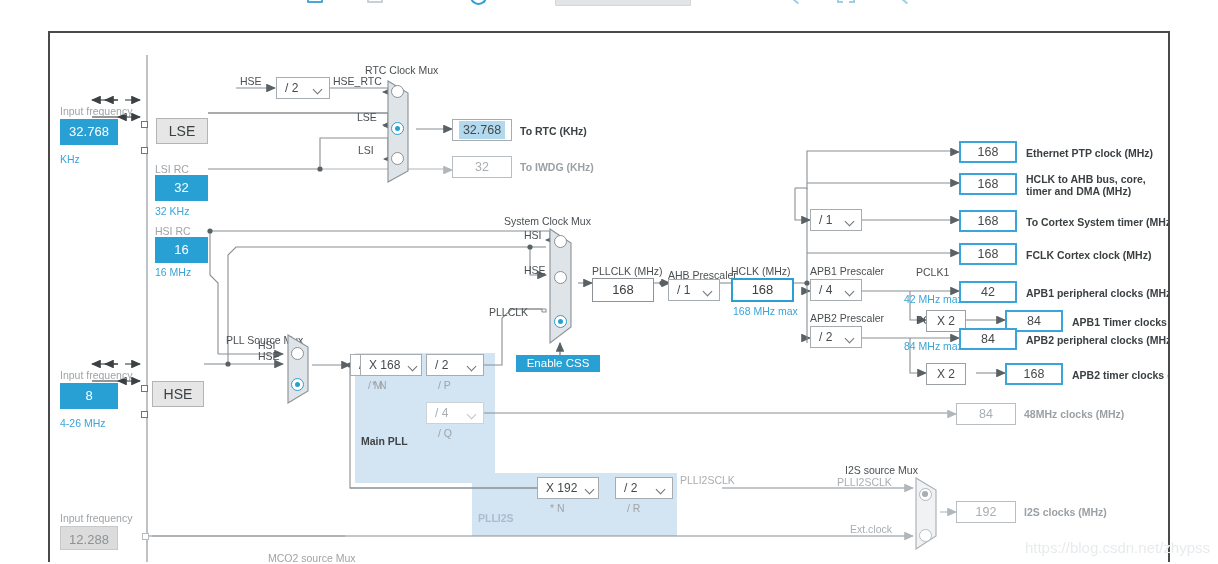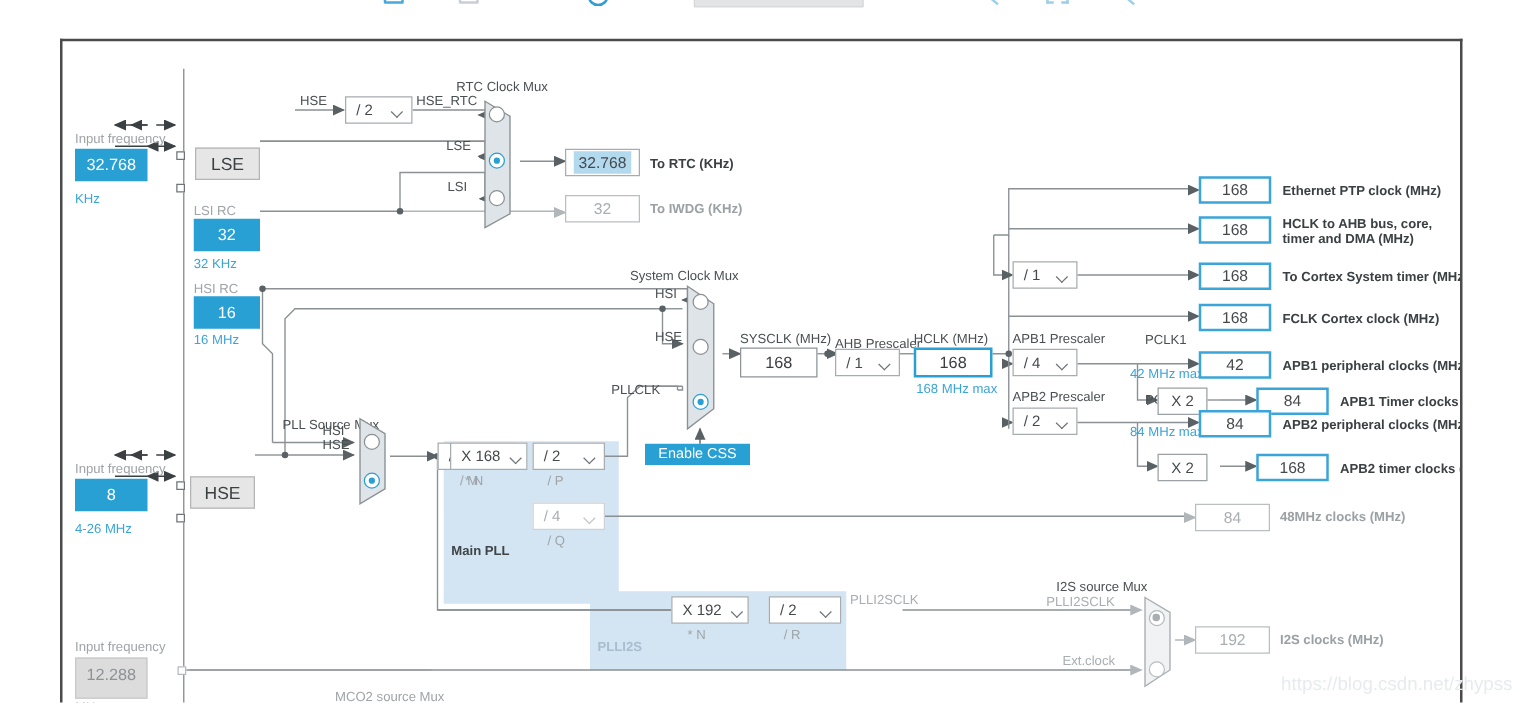--- a/index.html
+++ b/index.html
@@ -115,21 +115,21 @@
     height: 26px;
   }
   .freq-grey {
     position: absolute;
     background: #dcdcdc;
     border: 1px solid #c8c8c8;
     color: #8d9296;
     font-size: 13px;
     text-align: center;
     line-height: 26px;
-    height: 33px;
+    height: 24px;
   }
 
   
   .osc {
     position: absolute;
     background: #e6e6e6;
     border: 1px solid #b4b4b4;
     color: #3b4043;
     font-size: 14px;
     text-align: center;
@@ -572,21 +572,21 @@
   <div class="radio off" style="left:504px; top:238px;"></div>
   <div class="radio on" style="left:504px; top:282px;"></div>
 
   <div class="css-btn" style="left:466px; top:322px; width:84px;">Enable CSS</div>
   <svg class="wires" style="left:0;top:0;" viewBox="0 0 1118 531">
     <g stroke="#5a6165" stroke-width="1.1" fill="none">
       <path d="M510,322 L510,310" marker-end="url(#ar)"></path>
     </g>
   </svg>
 
-  <div class="lbl title" style="left:542px; top:232px;">SYSCLK (MHz)</div>
+  <div class="lbl title" style="left:542px; top:232px;">PLLCLK (MHz)</div>
   <div class="val-box" style="left:542px; top:245px; width:62px;">168</div>
 
   <div class="lbl title" style="left:618px; top:236px;">AHB Prescaler</div>
   <div class="sel" style="left:618px; top:246px; width:52px;">
     <span class="v">/ 1</span>
     <span class="chev"></span>
   </div>
 
   <div class="lbl title" style="left:681px; top:232px;">HCLK (MHz)</div>
   <div class="val-box hl" style="left:681px; top:245px; width:63px; line-height:20px;">168</div>

